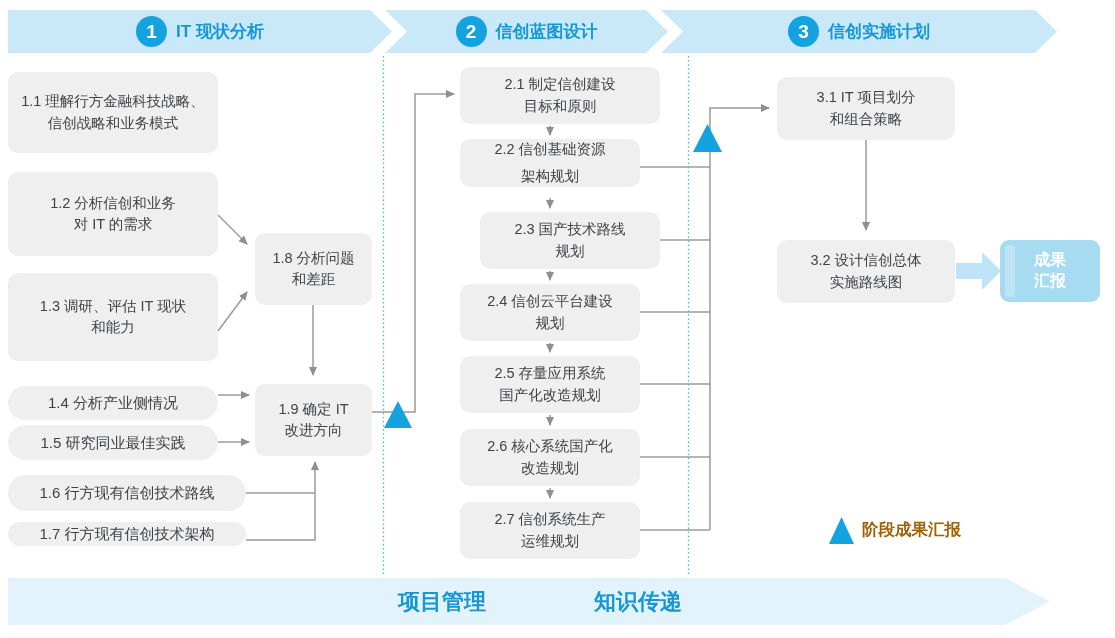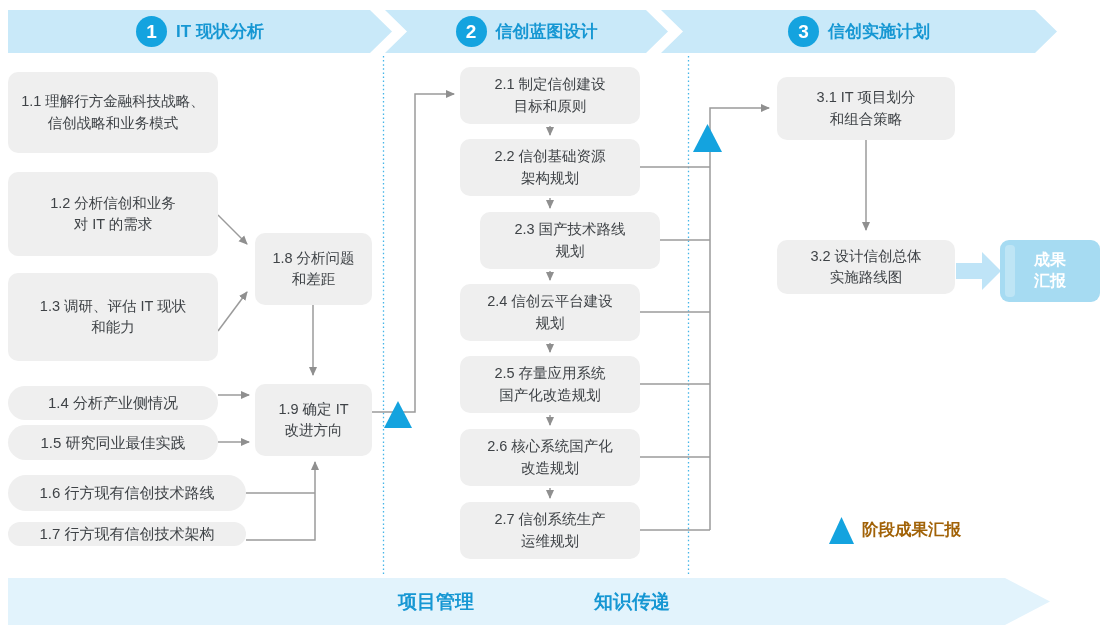--- a/index.html
+++ b/index.html
@@ -46,21 +46,21 @@
     position:absolute;left:862px;top:519px;z-index:1;
     font-weight:bold;font-size:16.5px;color:#a16207;white-space:nowrap;
   }
   
   #footer-banner{
     position:absolute;left:8px;top:578px;width:1042px;height:47px;background:#E2F3FC;z-index:1;
     clip-path:polygon(0 0,calc(100% - 45px) 0,100% 50%,calc(100% - 45px) 100%,0 100%);
   }
   .footer-item{
     position:absolute;top:0;height:47px;display:flex;align-items:center;
-    font-weight:bold;font-size:19px;color:#1697D3;white-space:nowrap;
+    font-weight:bold;font-size:22px;color:#1697D3;white-space:nowrap;
   }
   #footer-item-0{left:390px;}
   #footer-item-1{left:586px;}
 </style>
 </head>
 <body>
 
 <div id="canvas">
 
   <svg id="wires" viewBox="0 0 1115 638" xmlns="http://www.w3.org/2000/svg">
@@ -150,25 +150,25 @@
   </div>
   <div class="gbox" style="left:255px;top:233px;width:117px;height:72px;">
     <div>1.8 分析问题</div>
     <div>和差距</div>
   </div>
   <div class="gbox" style="left:255px;top:384px;width:117px;height:72px;">
     <div>1.9 确定 IT</div>
     <div>改进方向</div>
   </div>
 
-  <div class="gbox" style="left:460px;top:67px;width:180px;height:57px;">
+  <div class="gbox" style="left:460px;top:67px;width:200px;height:57px;">
     <div>2.1 制定信创建设</div>
     <div>目标和原则</div>
   </div>
-  <div class="gbox" style="left:460px;top:139px;width:180px;height:57px;">
+  <div class="gbox" style="left:460px;top:139px;width:180px;height:48px;justify-content:space-between;">
     <div>2.2 信创基础资源</div>
     <div>架构规划</div>
   </div>
   <div class="gbox" style="left:480px;top:212px;width:180px;height:57px;">
     <div>2.3 国产技术路线</div>
     <div>规划</div>
   </div>
   <div class="gbox" style="left:460px;top:284px;width:180px;height:57px;text-align:right;">
     <div>2.4 信创云平台建设</div>
     <div>规划</div>
@@ -183,21 +183,21 @@
   </div>
   <div class="gbox" style="left:460px;top:502px;width:180px;height:57px;">
     <div>2.7 信创系统生产</div>
     <div>运维规划</div>
   </div>
 
   <div class="gbox" style="left:777px;top:77px;width:178px;height:63px;">
     <div>3.1 IT 项目划分</div>
     <div>和组合策略</div>
   </div>
-  <div class="gbox" style="left:777px;top:240px;width:178px;height:54px;">
+  <div class="gbox" style="left:777px;top:240px;width:178px;height:63px;">
     <div>3.2 设计信创总体</div>
     <div>实施路线图</div>
   </div>
 
   <div id="result-box">
     <div>成果</div>
     <div>汇报</div>
   </div>
 
   <div id="legend-label">阶段成果汇报</div>

